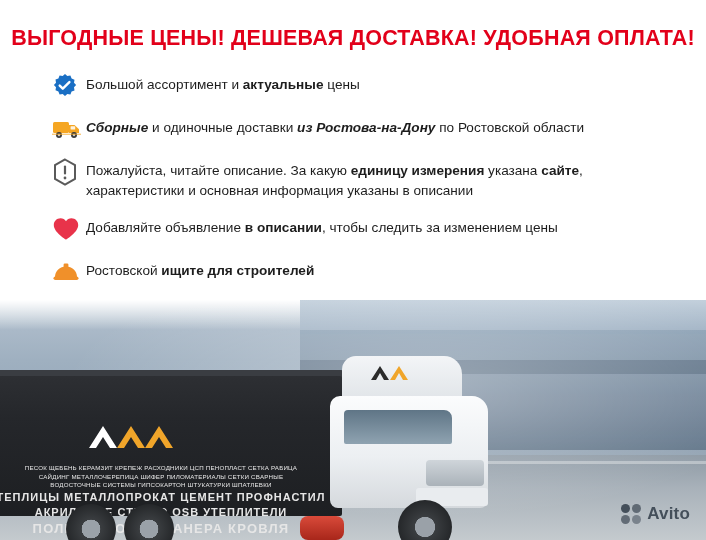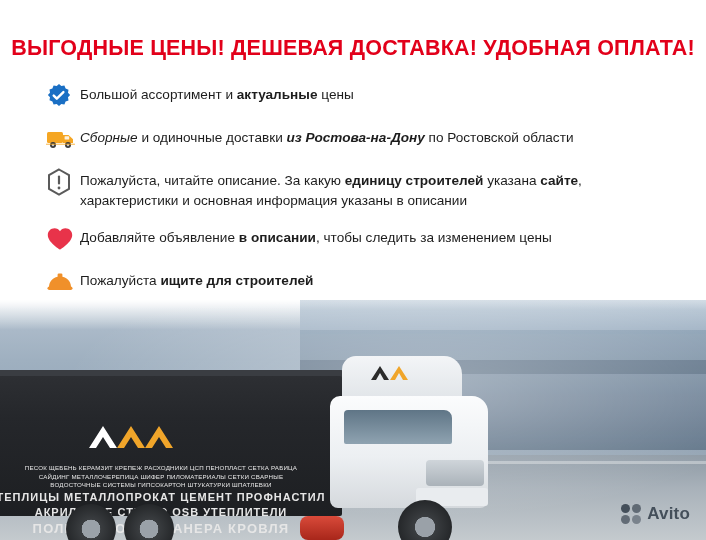--- a/index.html
+++ b/index.html
@@ -194,30 +194,30 @@
 
   
   .panel {
     position: absolute;
     left: 0; top: 0;
     width: 706px;
     padding-top: 26px;
     background: linear-gradient(to bottom, #fff 0%, #fff 88%, rgba(255,255,255,0) 100%);
   }
   .headline {
-    margin: 10px 0 20px 0;
+    margin: 0 0 20px 0;
     text-align: center;
     color: #e2001a;
     font-size: 21.5px;
     font-weight: bold;
     letter-spacing: .2px;
     white-space: nowrap;
   }
   .features {
-    margin: 0;
+    margin: 6px;
     padding: 0 0 0 46px;
     list-style: none;
   }
   .feature {
     display: flex;
     align-items: flex-start;
     margin-bottom: 13px;
     min-height: 30px;
   }
   .f-icon {
@@ -229,21 +229,21 @@
     justify-content: flex-start;
   }
   .f-text {
     font-size: 13.6px;
     line-height: 20px;
     color: #1d1d1d;
     padding-top: 4px;
     max-width: 620px;
   }
   .f-text b { font-weight: bold; }
-  .f-text i { font-style: italic; }
+  .f-text i { font-style: italic; font-weight: bold; }
 
   
   .watermark {
     position: absolute;
     right: 16px;
     bottom: 16px;
     display: flex;
     align-items: flex-end;
     gap: 6px;
     opacity: .92;
@@ -347,21 +347,21 @@
 
       <li class="feature">
         <span class="f-icon">
           <svg width="26" height="28" viewBox="0 0 26 28">
             <path d="M13 1.5l10 5.6v13.8L13 26.5 3 20.9V7.1z" fill="none" stroke="#5a5a5a" stroke-width="2"></path>
             <rect x="11.9" y="7.5" width="2.2" height="9" rx="1.1" fill="#5a5a5a"></rect>
             <circle cx="13" cy="20" r="1.4" fill="#5a5a5a"></circle>
           </svg>
         </span>
         <span class="f-text">
-          <span>Пожалуйста, читайте описание. За какую </span><b>единицу строителей</b><span> указана </span><b>сайте</b><span>,</span><br>
+          <span>Пожалуйста, читайте описание. За какую </span><b>единицу измерения</b><span> указана </span><b>сайте</b><span>,</span><br>
           <span>характеристики и основная информация указаны в описании</span>
         </span>
       </li>
 
       <li class="feature">
         <span class="f-icon">
           <svg width="28" height="26" viewBox="0 0 28 26">
             <path d="M14 23.5S1.8 16.3 1.8 8.9C1.8 5.1 4.8 2.2 8.5 2.2c2.4 0 4.4 1.2 5.5 3.1 1.1-1.9 3.1-3.1 5.5-3.1 3.7 0 6.7 2.9 6.7 6.7 0 7.4-12.2 14.6-12.2 14.6z" fill="#e8334a"></path>
           </svg>
         </span>
@@ -372,21 +372,21 @@
 
       <li class="feature">
         <span class="f-icon">
           <svg width="28" height="24" viewBox="0 0 28 24">
             <path d="M3 17c0-6 4.9-10.5 11-10.5S25 11 25 17z" fill="#f0902a"></path>
             <rect x="1.5" y="16.5" width="25" height="3.6" rx="1.8" fill="#f0902a"></rect>
             <rect x="11.6" y="3.6" width="4.8" height="5" rx="1.2" fill="#f0902a"></rect>
           </svg>
         </span>
         <span class="f-text">
-          <span>Пожалуйста </span><b>ищите для строителей</b>
+          <span>Ростовской </span><b>ищите для строителей</b>
         </span>
       </li>
 
 
     </ul>
   </div>
 
   <div class="watermark">
     <div class="wm-dots">
       <span style="left:0;top:0;width:9px;height:9px;background:#3b4652;"></span>

